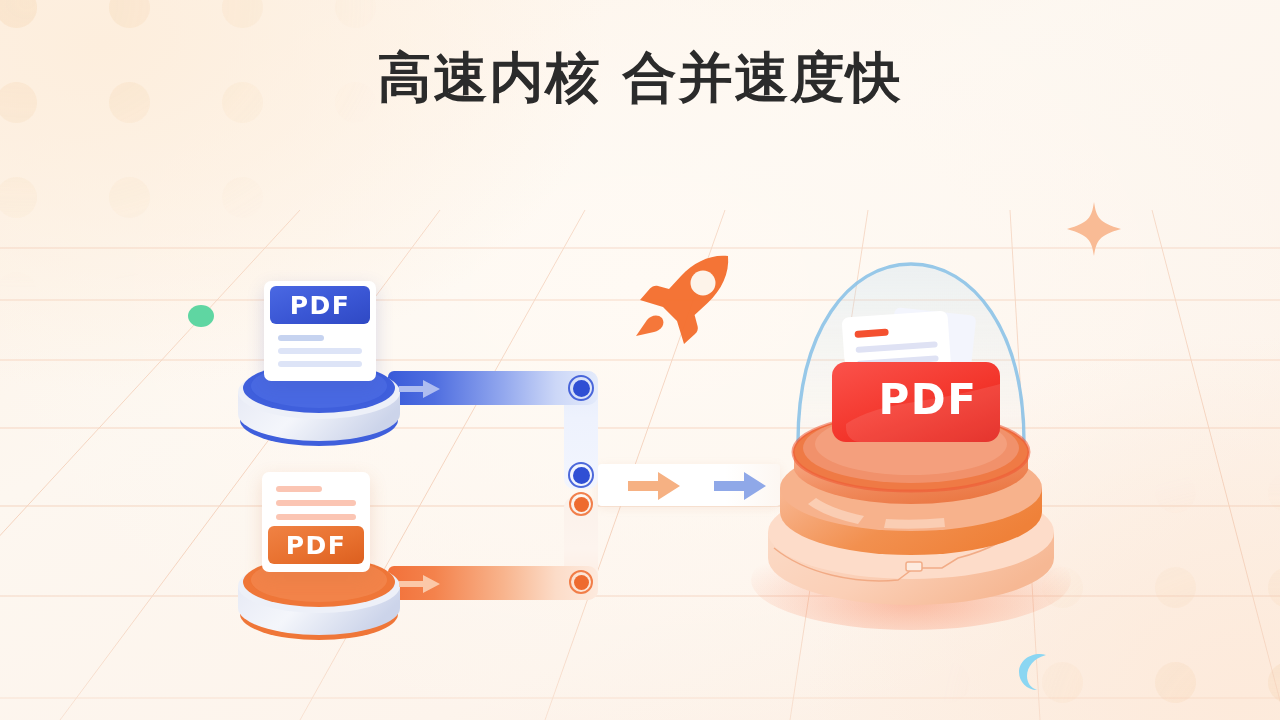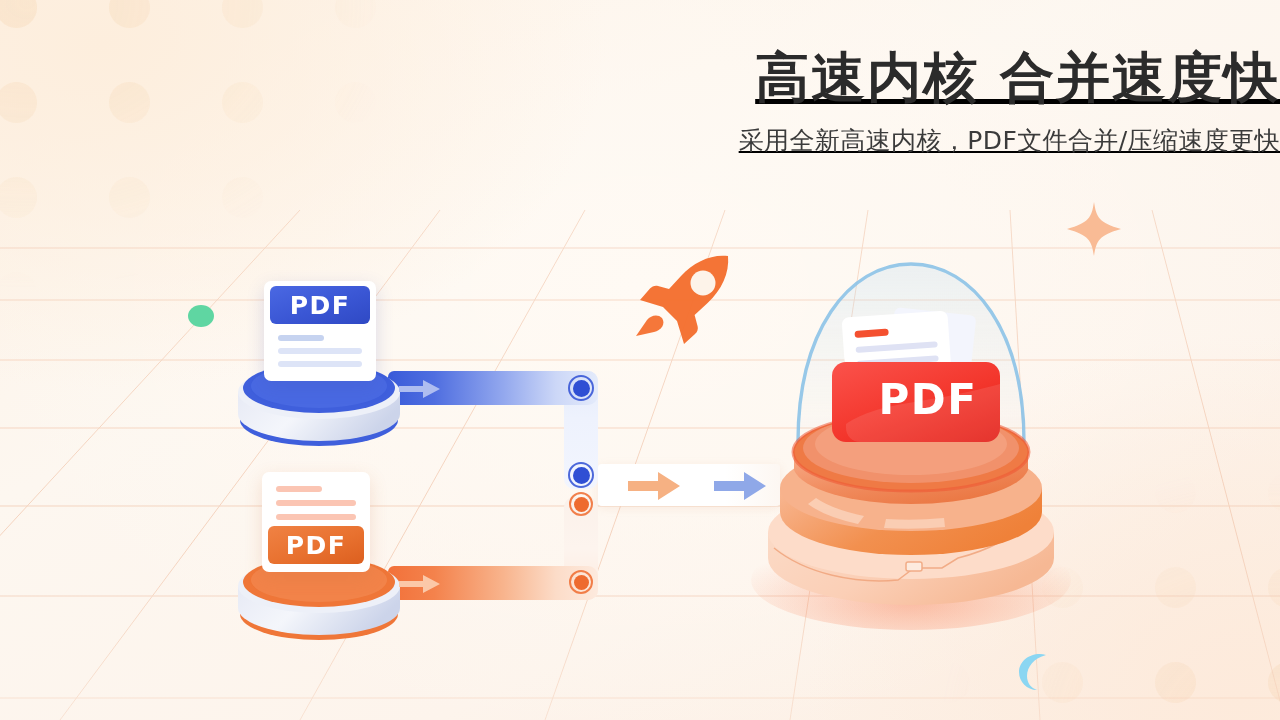--- a/index.html
+++ b/index.html
@@ -36,21 +36,21 @@
   .bg-dots.br {
     left: auto; top: auto; right: -60px; bottom: -60px;
     -webkit-mask-image: radial-gradient(ellipse 420px 330px at 88% 88%, #000 0%, rgba(0,0,0,0.5) 45%, rgba(0,0,0,0) 80%);
     mask-image: radial-gradient(ellipse 420px 330px at 88% 88%, #000 0%, rgba(0,0,0,0.5) 45%, rgba(0,0,0,0) 80%);
   }
   .bg-grid { position: absolute; inset: 0; }
 
   
   .heading {
     position: absolute; left: 0; right: 0; top: 46px;
-    text-align: right; z-index: 40; text-decoration: underline;
+    text-align: center; z-index: 40;
   }
   .title {
     font-size: 54px; font-weight: bold; color: #2b2b2b;
     letter-spacing: 2px; line-height: 1.18;
     font-family: "DejaVu Sans", "Liberation Sans", sans-serif;
   }
   .subtitle {
     margin-top: 14px;
     font-size: 25px; color: #3b3b3b; letter-spacing: .4px;
     font-family: "DejaVu Sans", "Liberation Sans", sans-serif;
@@ -143,21 +143,20 @@
       <line x1="300" y1="720" x2="585" y2="210"></line>
       <line x1="545" y1="720" x2="725" y2="210"></line>
       <line x1="790" y1="720" x2="868" y2="210"></line>
       <line x1="1040" y1="720" x2="1010" y2="210"></line>
       <line x1="1285" y1="720" x2="1152" y2="210"></line>
     </g>
   </svg>
 
   <div class="heading">
     <div class="title">高速内核 合并速度快</div>
-    <div class="subtitle">采用全新高速内核，PDF文件合并/压缩速度更快</div>
   </div>
 
   <div class="illu">
 
     <svg class="deco" style="left:183px; top:298px;" width="36" height="36" viewBox="0 0 36 36">
       <ellipse cx="18" cy="18" rx="13" ry="11" fill="#5fd6a2"></ellipse>
     </svg>
 
     <svg class="deco" style="left:1063px; top:198px;" width="62" height="62" viewBox="0 0 62 62">
       <path d="M31 4 C33.5 20 36 24.5 58 31 C36 37.5 33.5 42 31 58 C28.5 42 26 37.5 4 31 C26 24.5 28.5 20 31 4 Z" fill="#f9bb95"></path>

